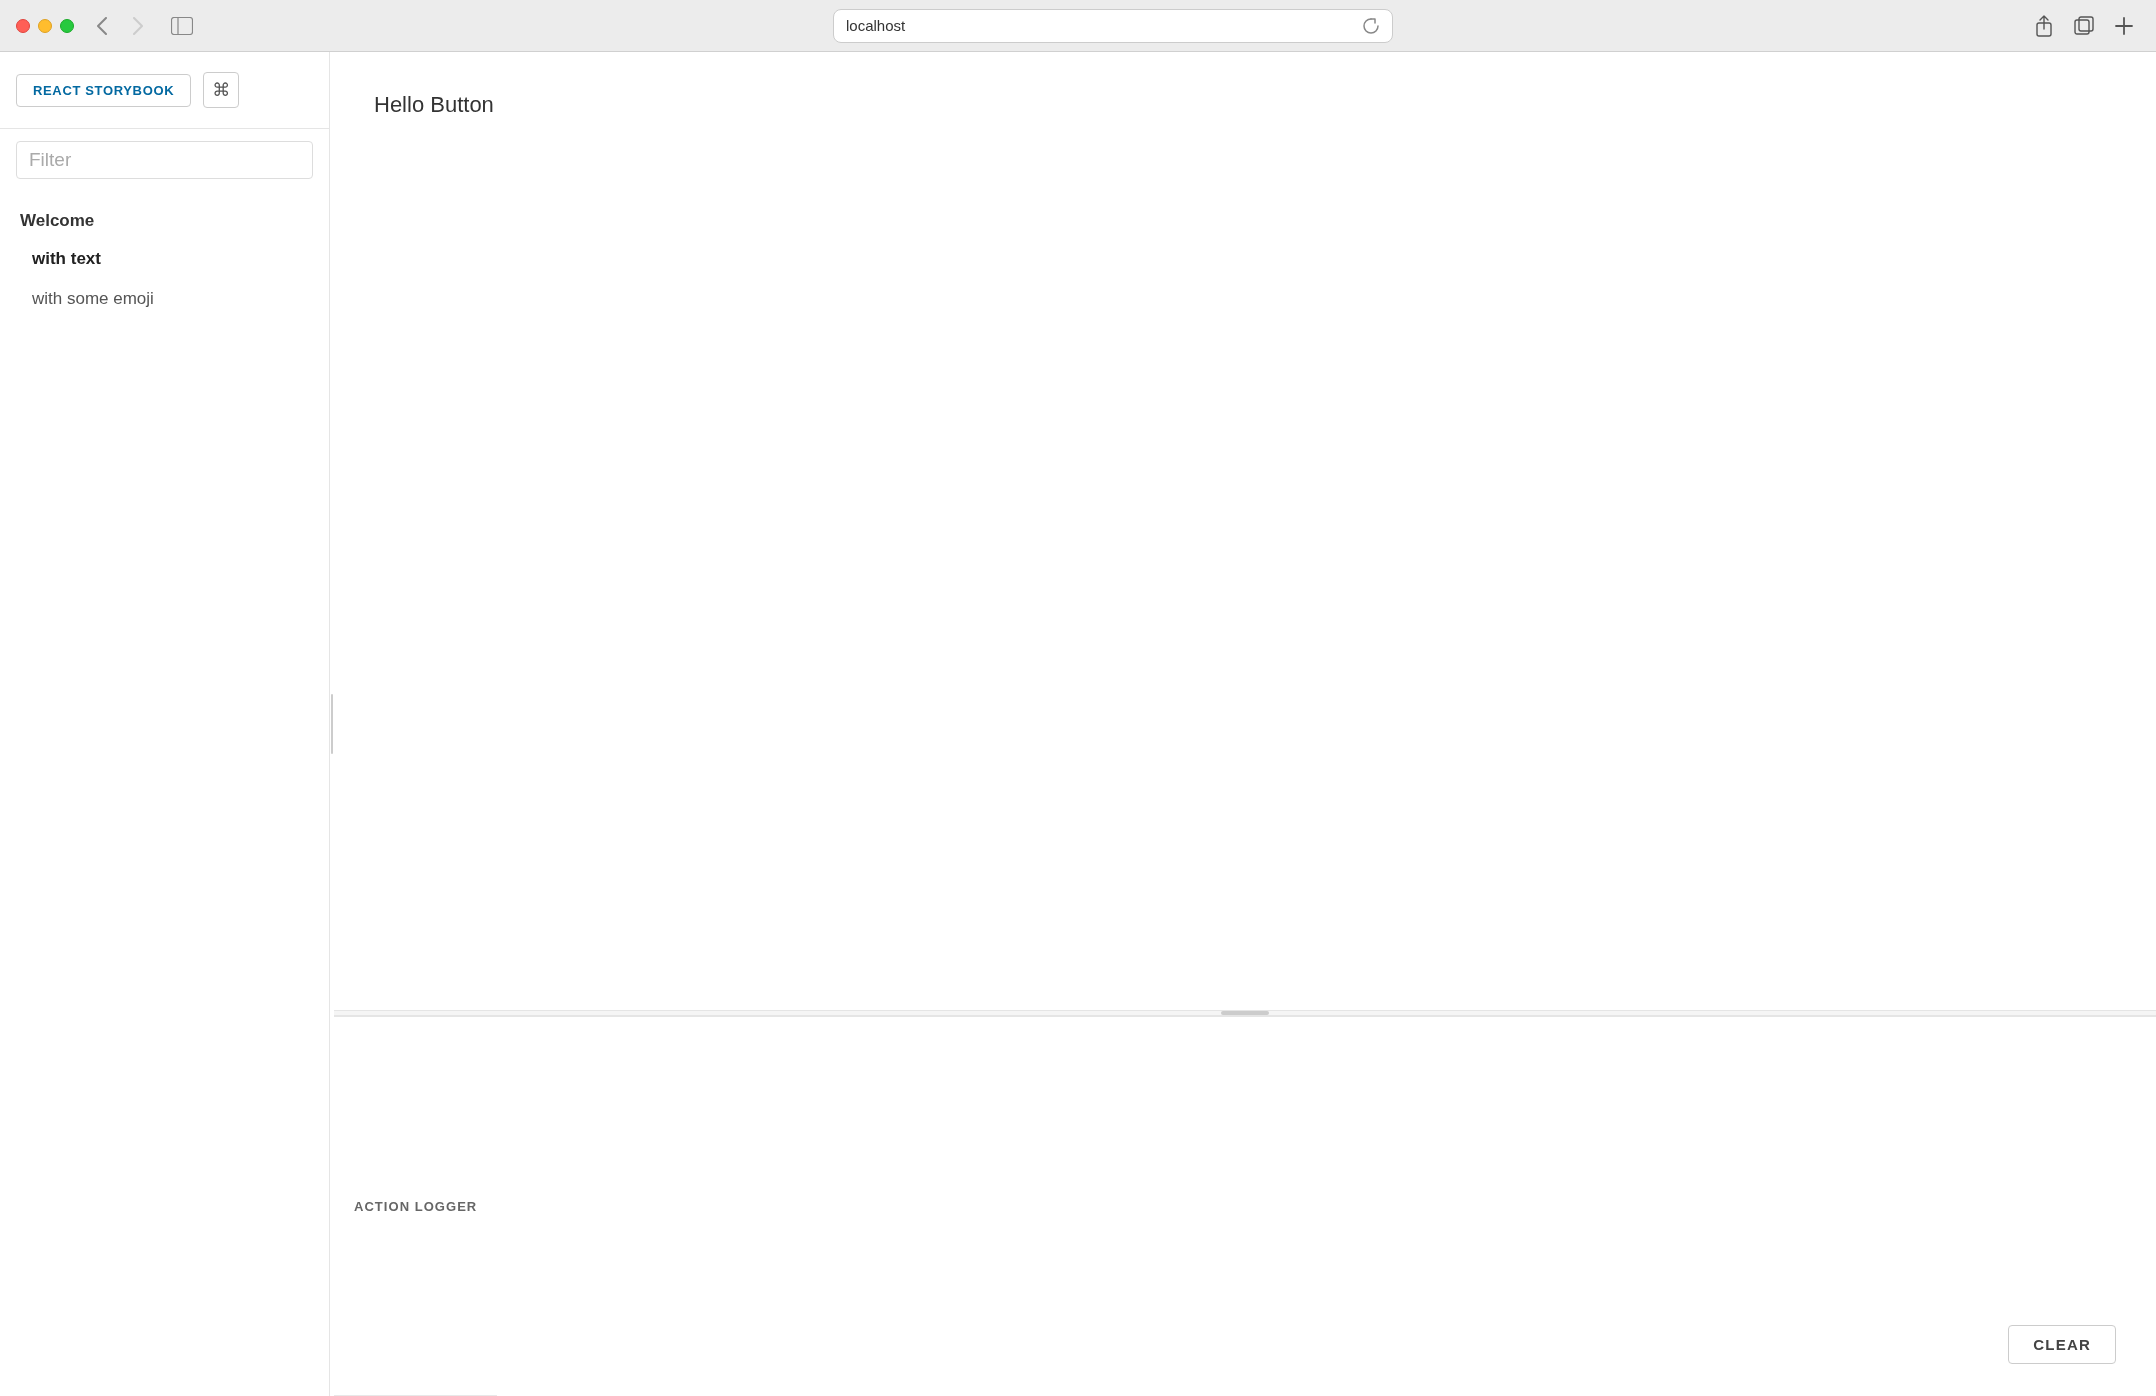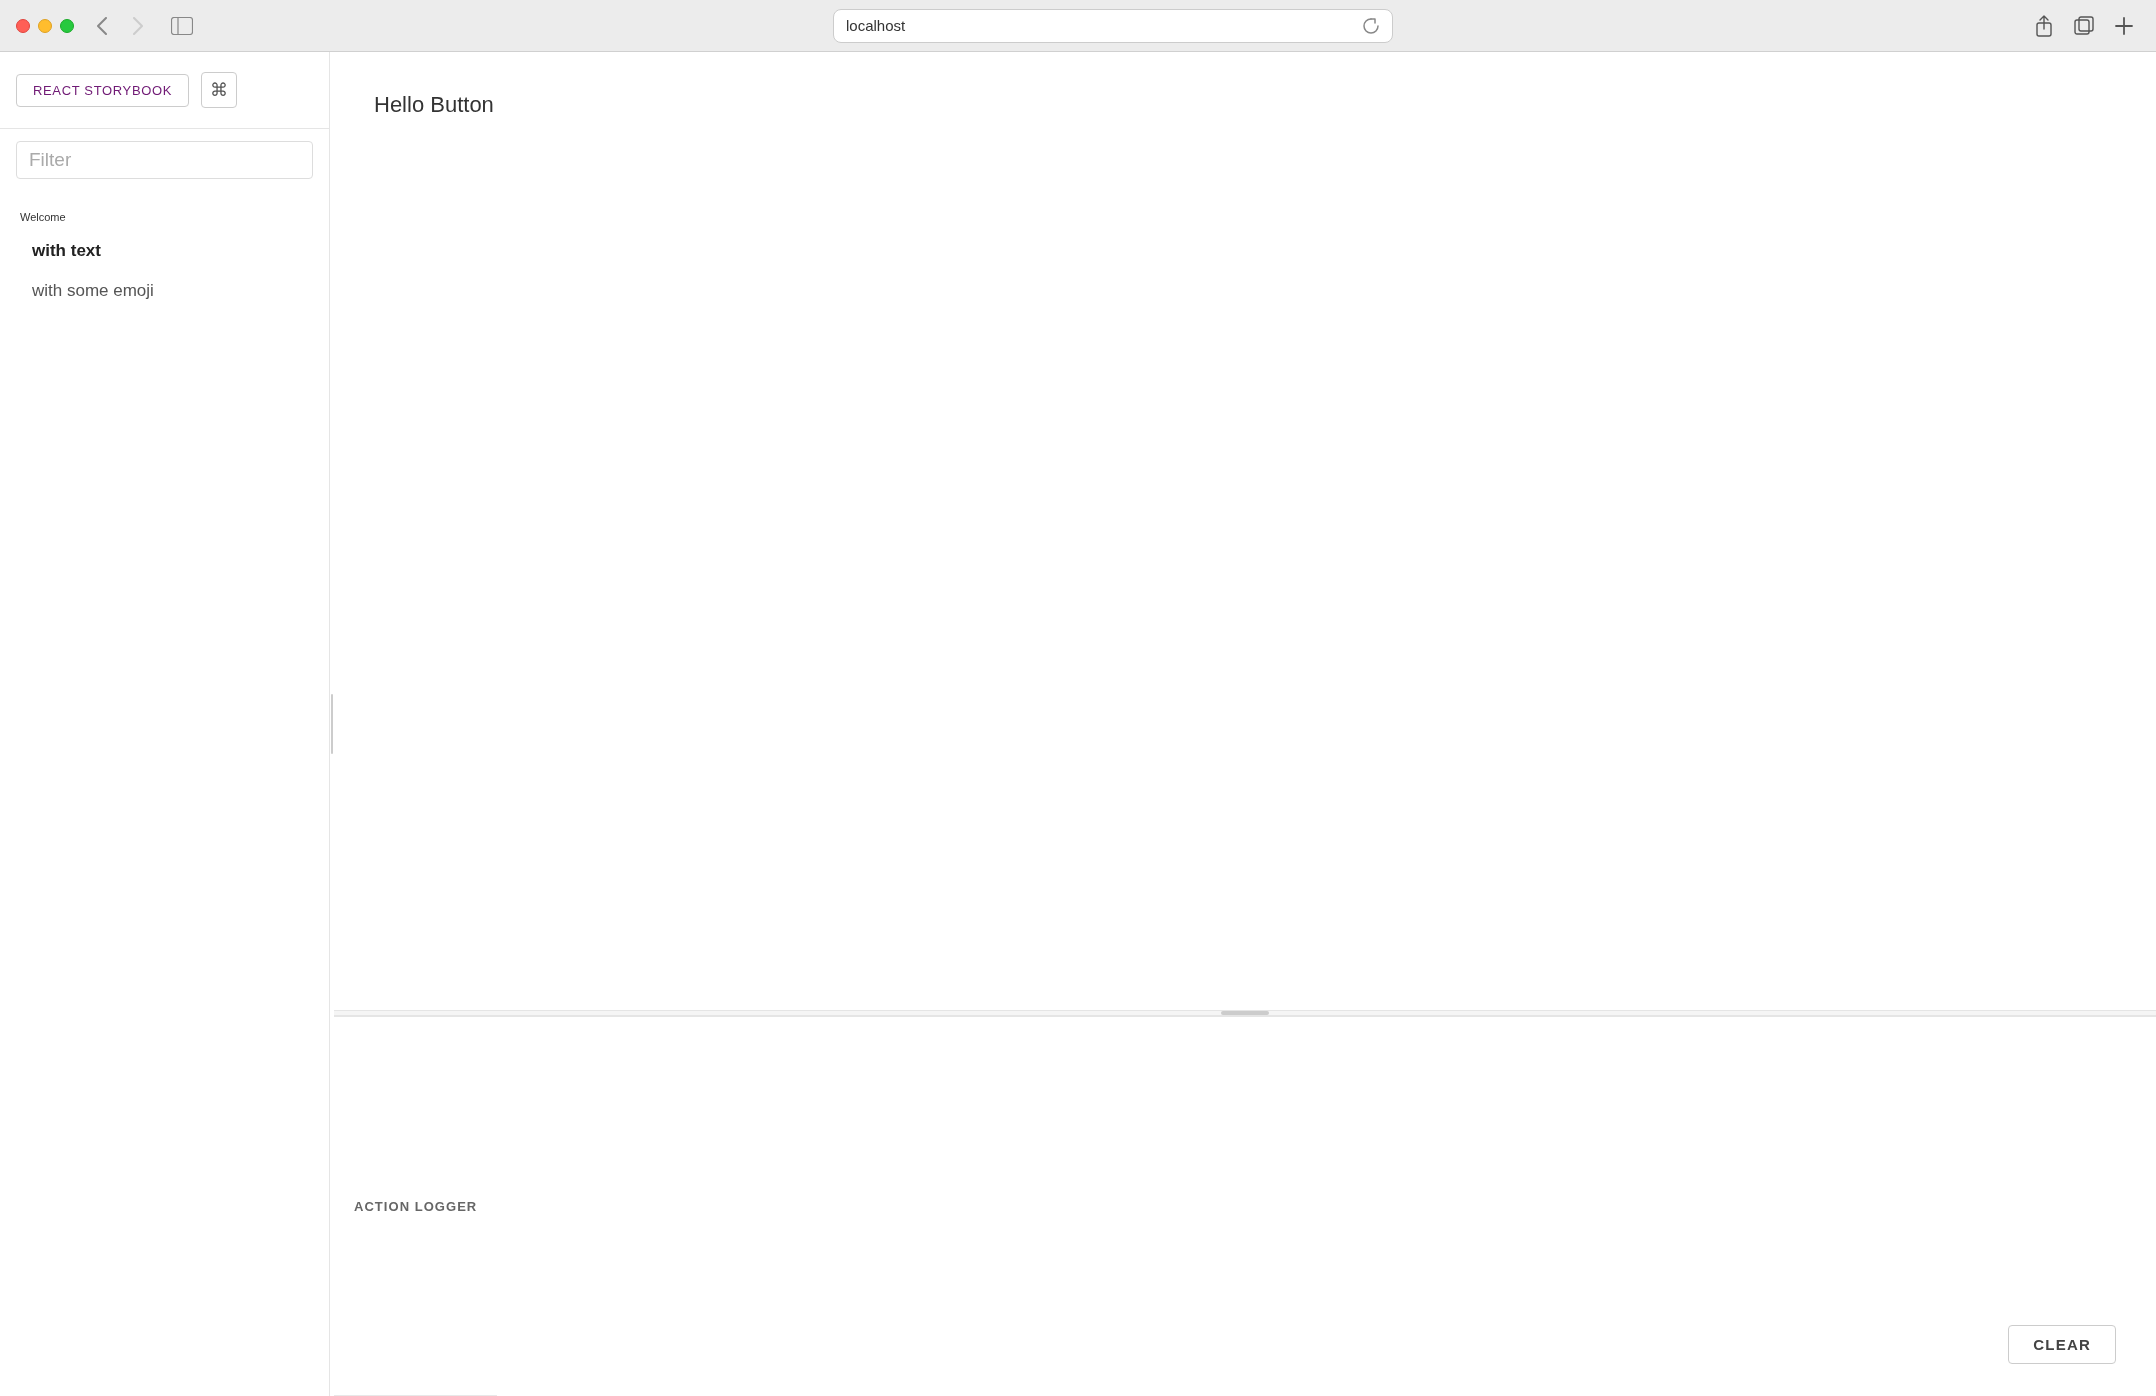--- a/index.html
+++ b/index.html
@@ -161,23 +161,23 @@
       display: flex;
       align-items: center;
       gap: 12px;
     }
 
     .storybook-btn {
       border: 1px solid #ccc;
       background: white;
       padding: 8px 16px;
       font-size: 13px;
-      font-weight: 400;
+      font-weight: 700;
       letter-spacing: 0.05em;
-      color: #701a75;
+      color: #0369a1;
       cursor: pointer;
       border-radius: 4px;
       text-transform: uppercase;
     }
 
     .keyboard-shortcut {
       width: 36px;
       height: 36px;
       background: white;
       border: 1px solid #ccc;
@@ -208,23 +208,23 @@
     }
 
     .sidebar-nav {
       flex: 1;
       overflow-y: auto;
       padding: 8px 0;
     }
 
     .nav-section-title {
       padding: 12px 20px 8px;
-      font-size: 11px;
+      font-size: 17px;
       color: #333;
-      font-weight: 400;
+      font-weight: 700;
       cursor: pointer;
     }
 
     .nav-section-title.bold {
       font-weight: 700;
       font-size: 17px;
       border-top: 1px solid #e5e5e5;
       padding-top: 16px;
     }
 

